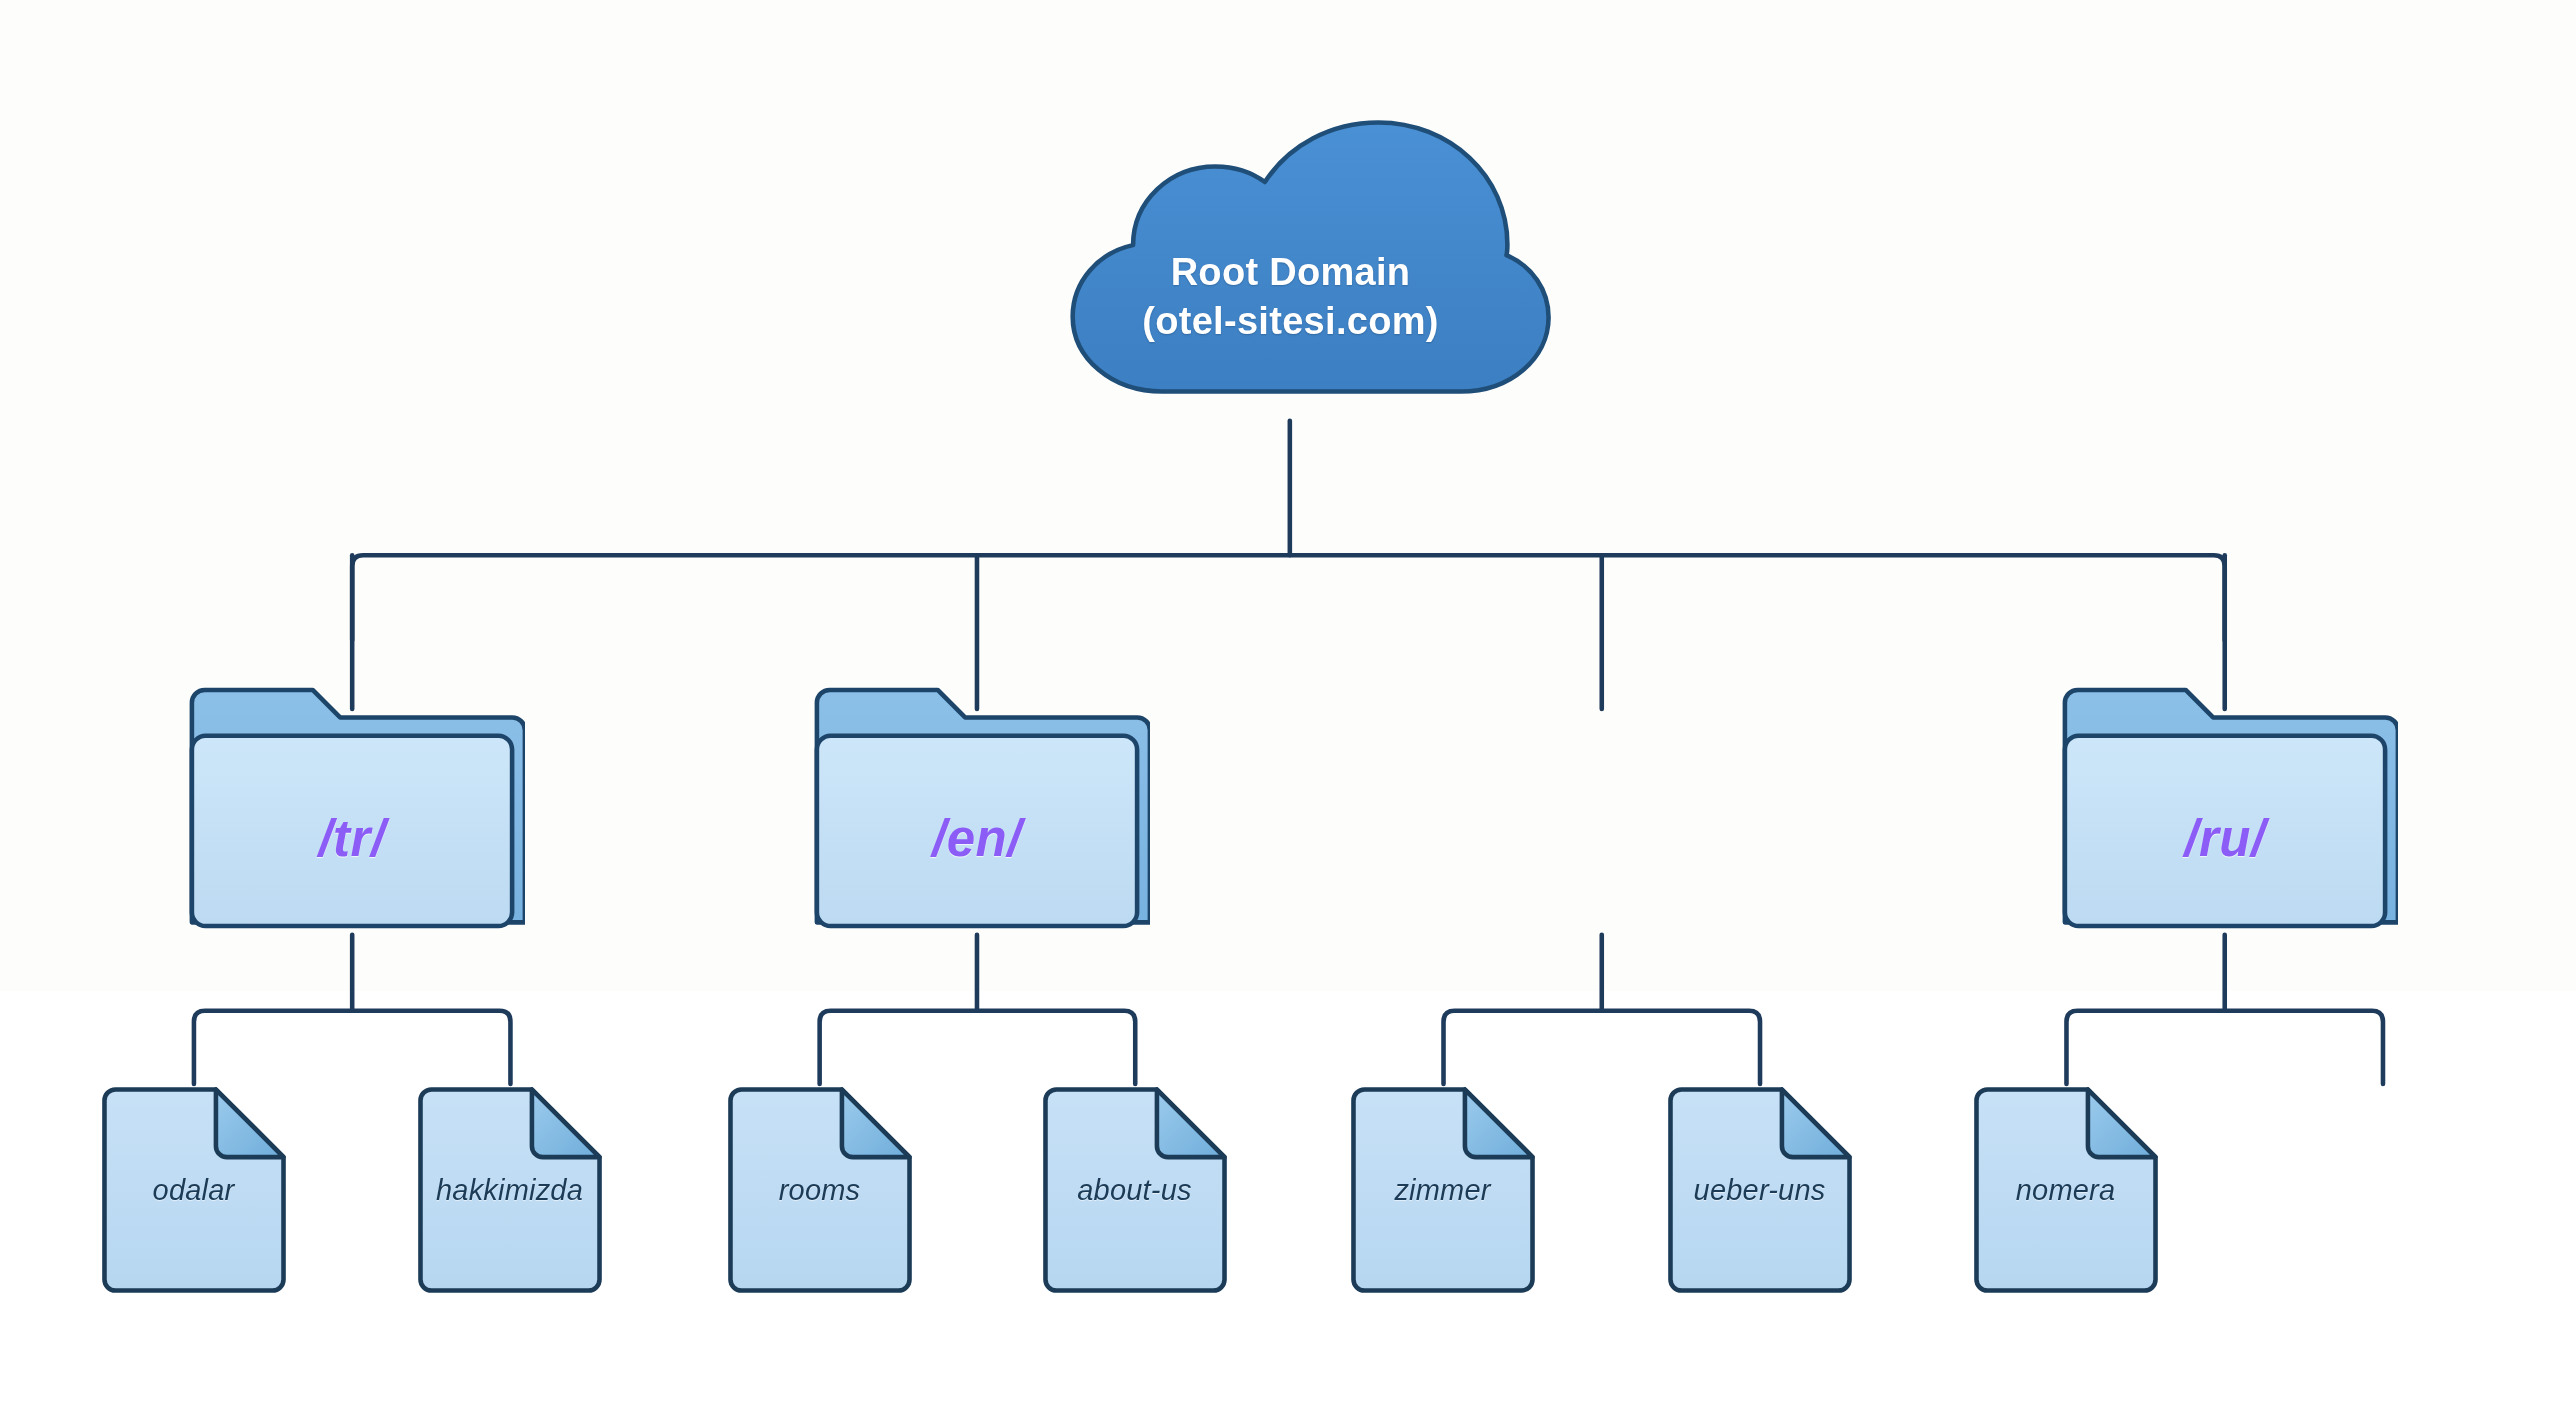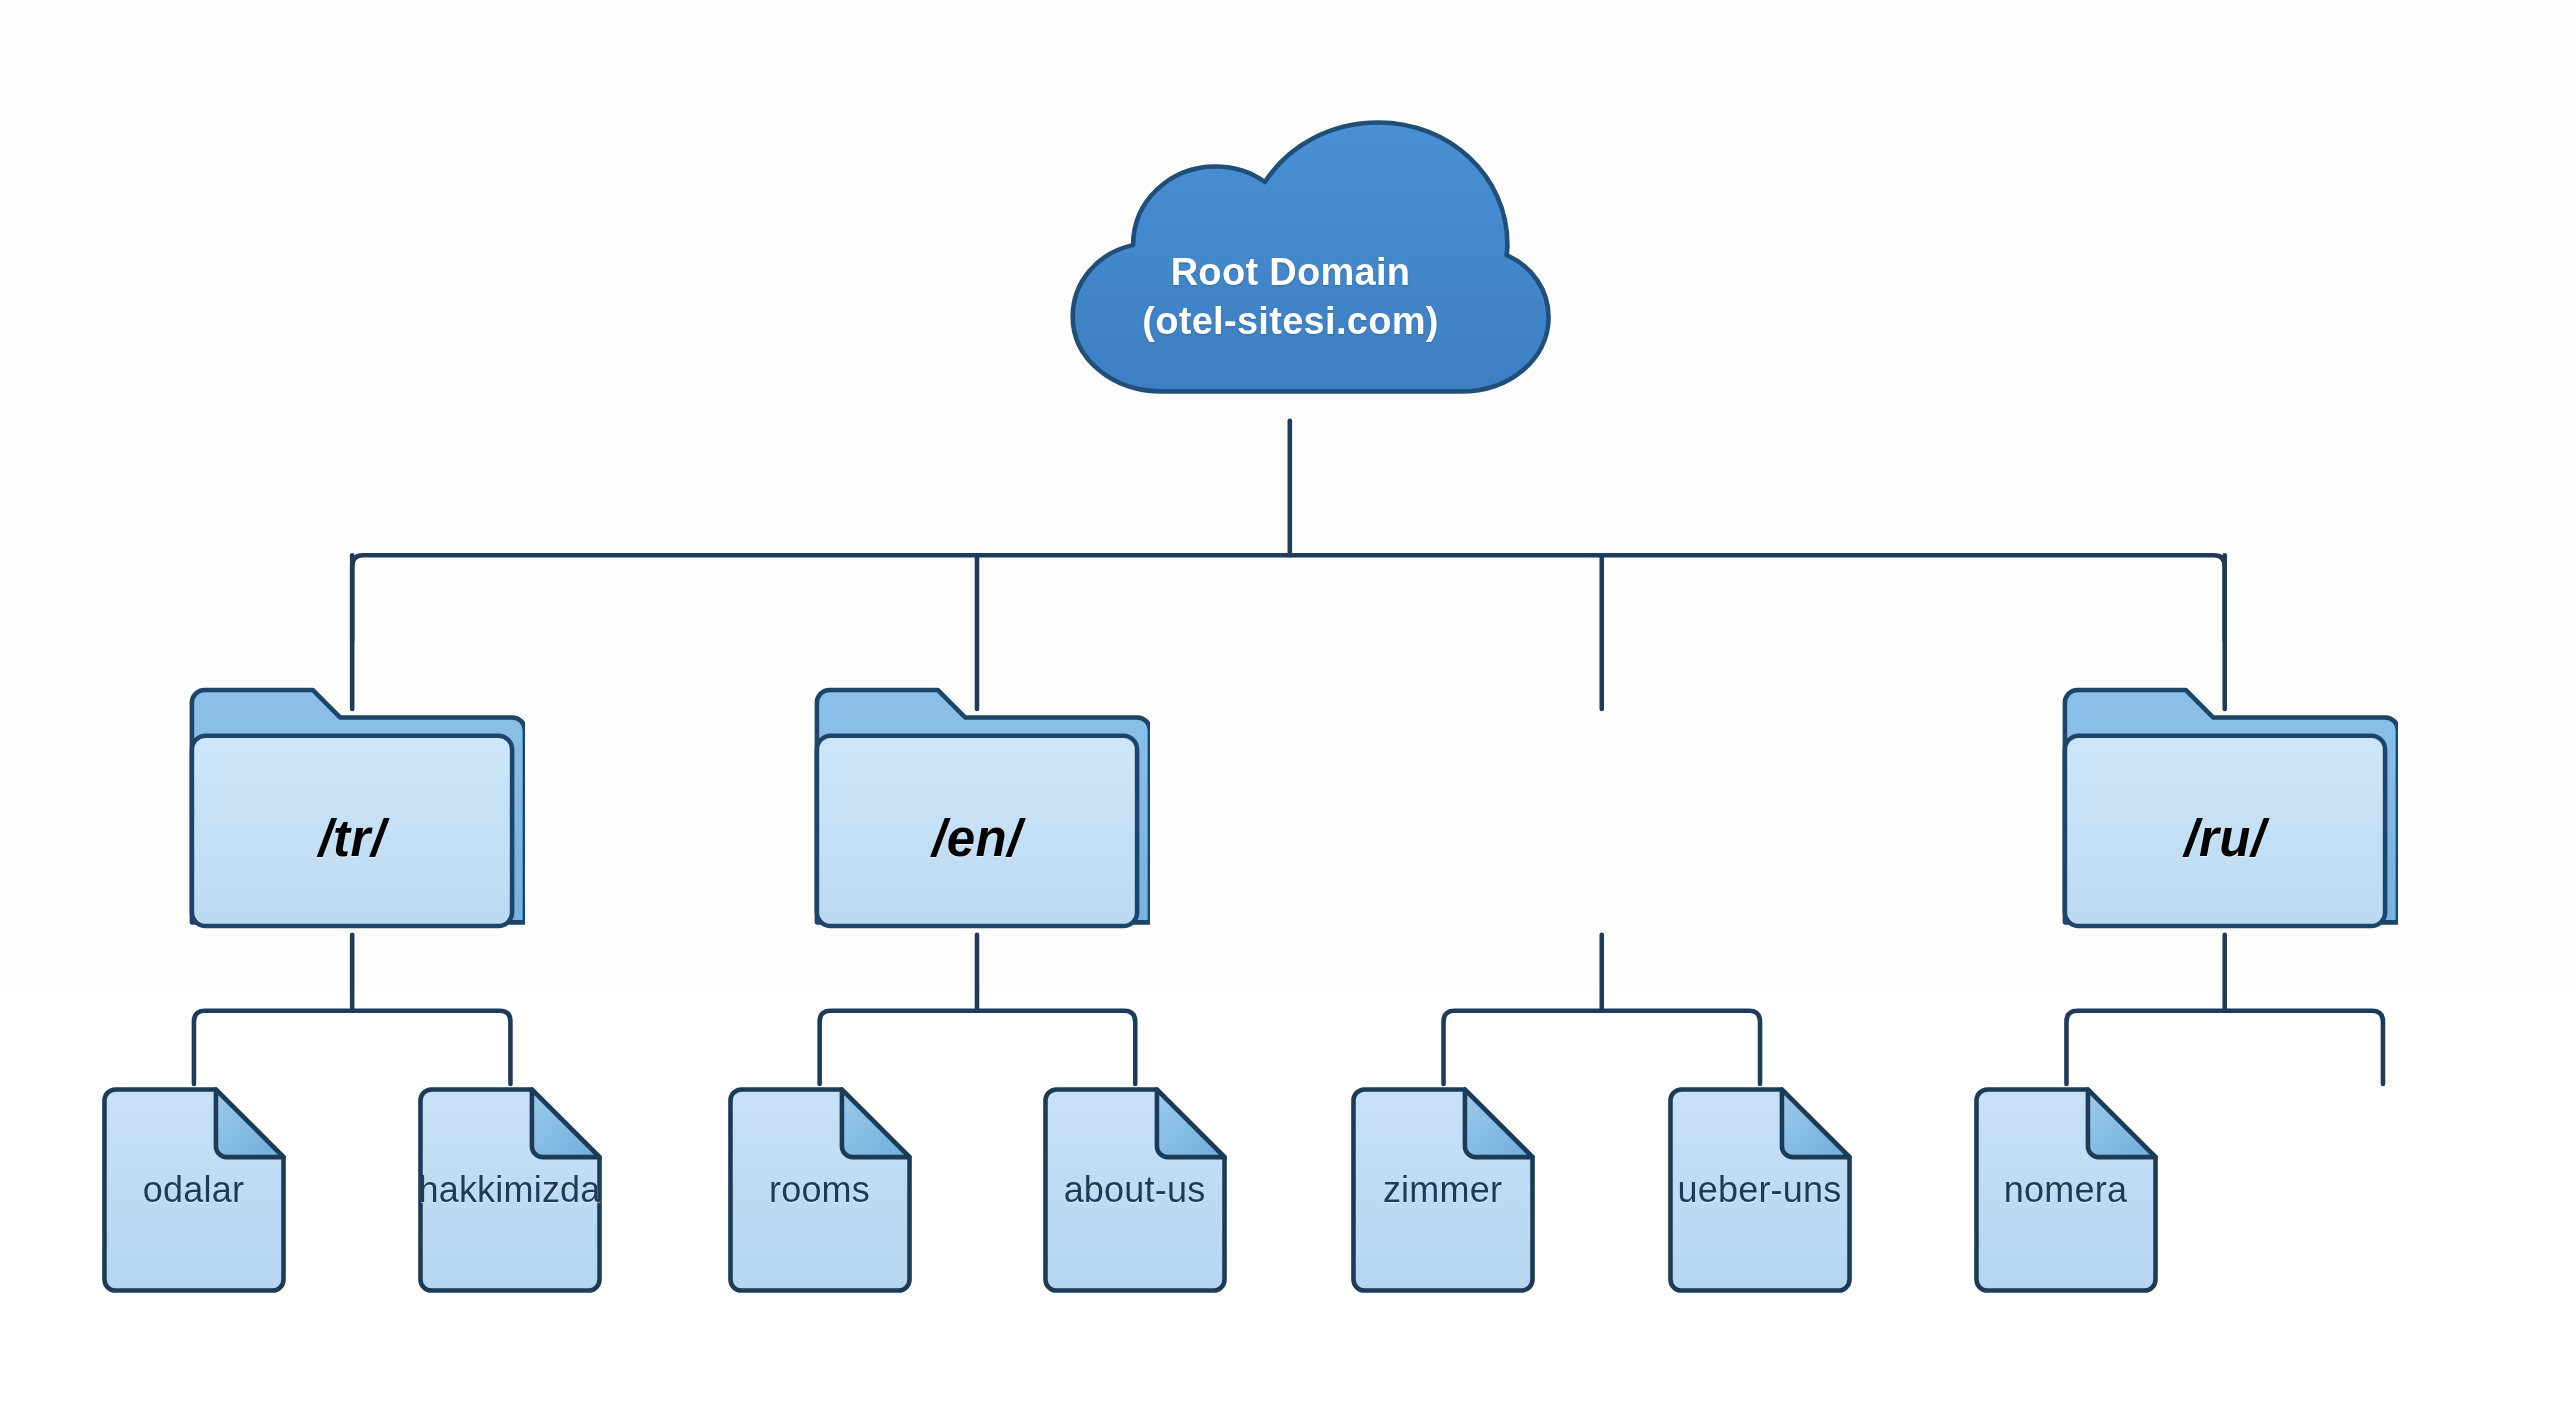--- a/index.html
+++ b/index.html
@@ -65,21 +65,21 @@
   .folder-node svg { display:block; width:100%; height:100%; }
   .folder-label {
     position: absolute;
     left: 0;
     top: 60px;
     width: 346px;
     height: 198px;
     display: flex;
     align-items: center;
     justify-content: center;
-    color: #000000;
+    color: #8b5cf6;
     font-weight: bold;
     font-style: italic;
     font-size: 51px;
     letter-spacing: 0.5px;
     text-shadow: 0 0.9px 0.9px rgba(255,255,255,.75);
     white-space: nowrap;
   }
 
   
   .page-node {
@@ -91,24 +91,25 @@
   .page-label {
     position: absolute;
     left: -37px;
     top: 0;
     width: 263px;
     height: 212px;
     display: flex;
     align-items: center;
     justify-content: center;
     color: #1b3b57;
-    font-size: 36px;
+    font-size: 29px;
     letter-spacing: 0.2px;
     white-space: nowrap;
     text-shadow: 0 0.9px 0.9px rgba(255,255,255,.6);
+    font-style: italic;
   }
 </style>
 </head>
 <body>
 
 <div id="canvas">
 
   <svg id="wires" viewBox="0 0 2816 1536" preserveAspectRatio="none" xmlns="http://www.w3.org/2000/svg">
     <g fill="none" stroke="#1f3b5c" stroke-width="5" stroke-linecap="round" stroke-linejoin="round">
 

